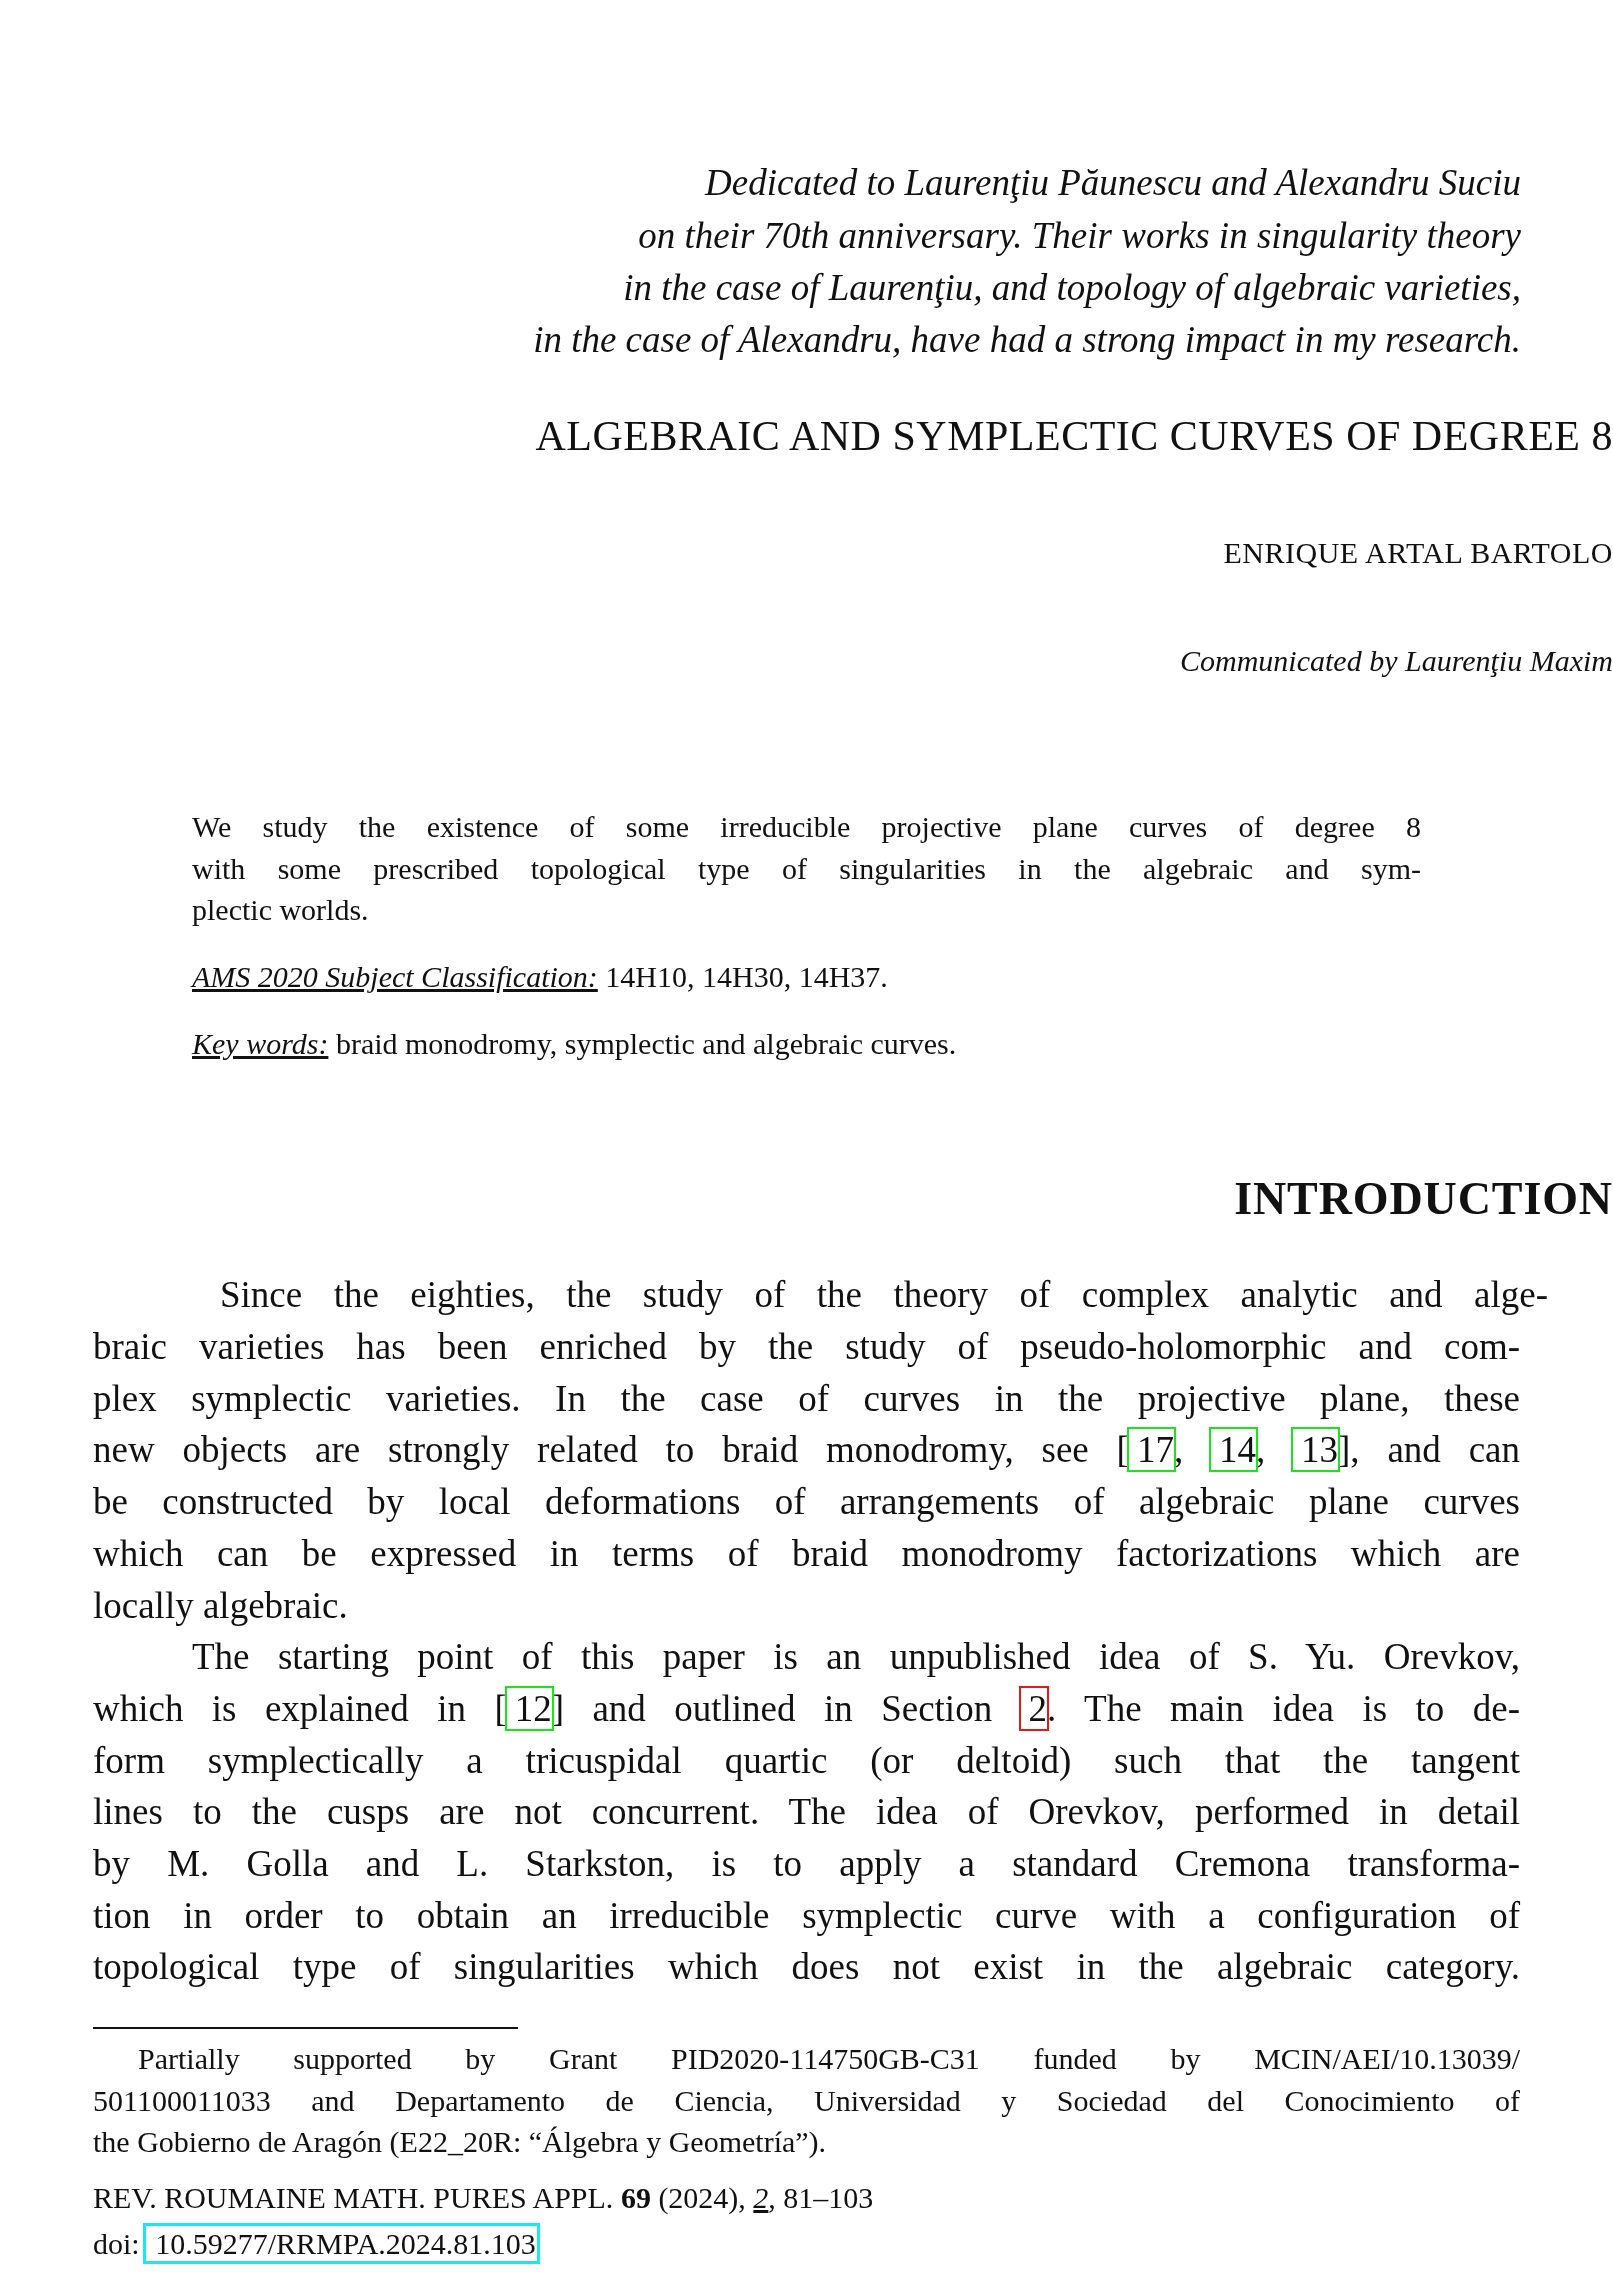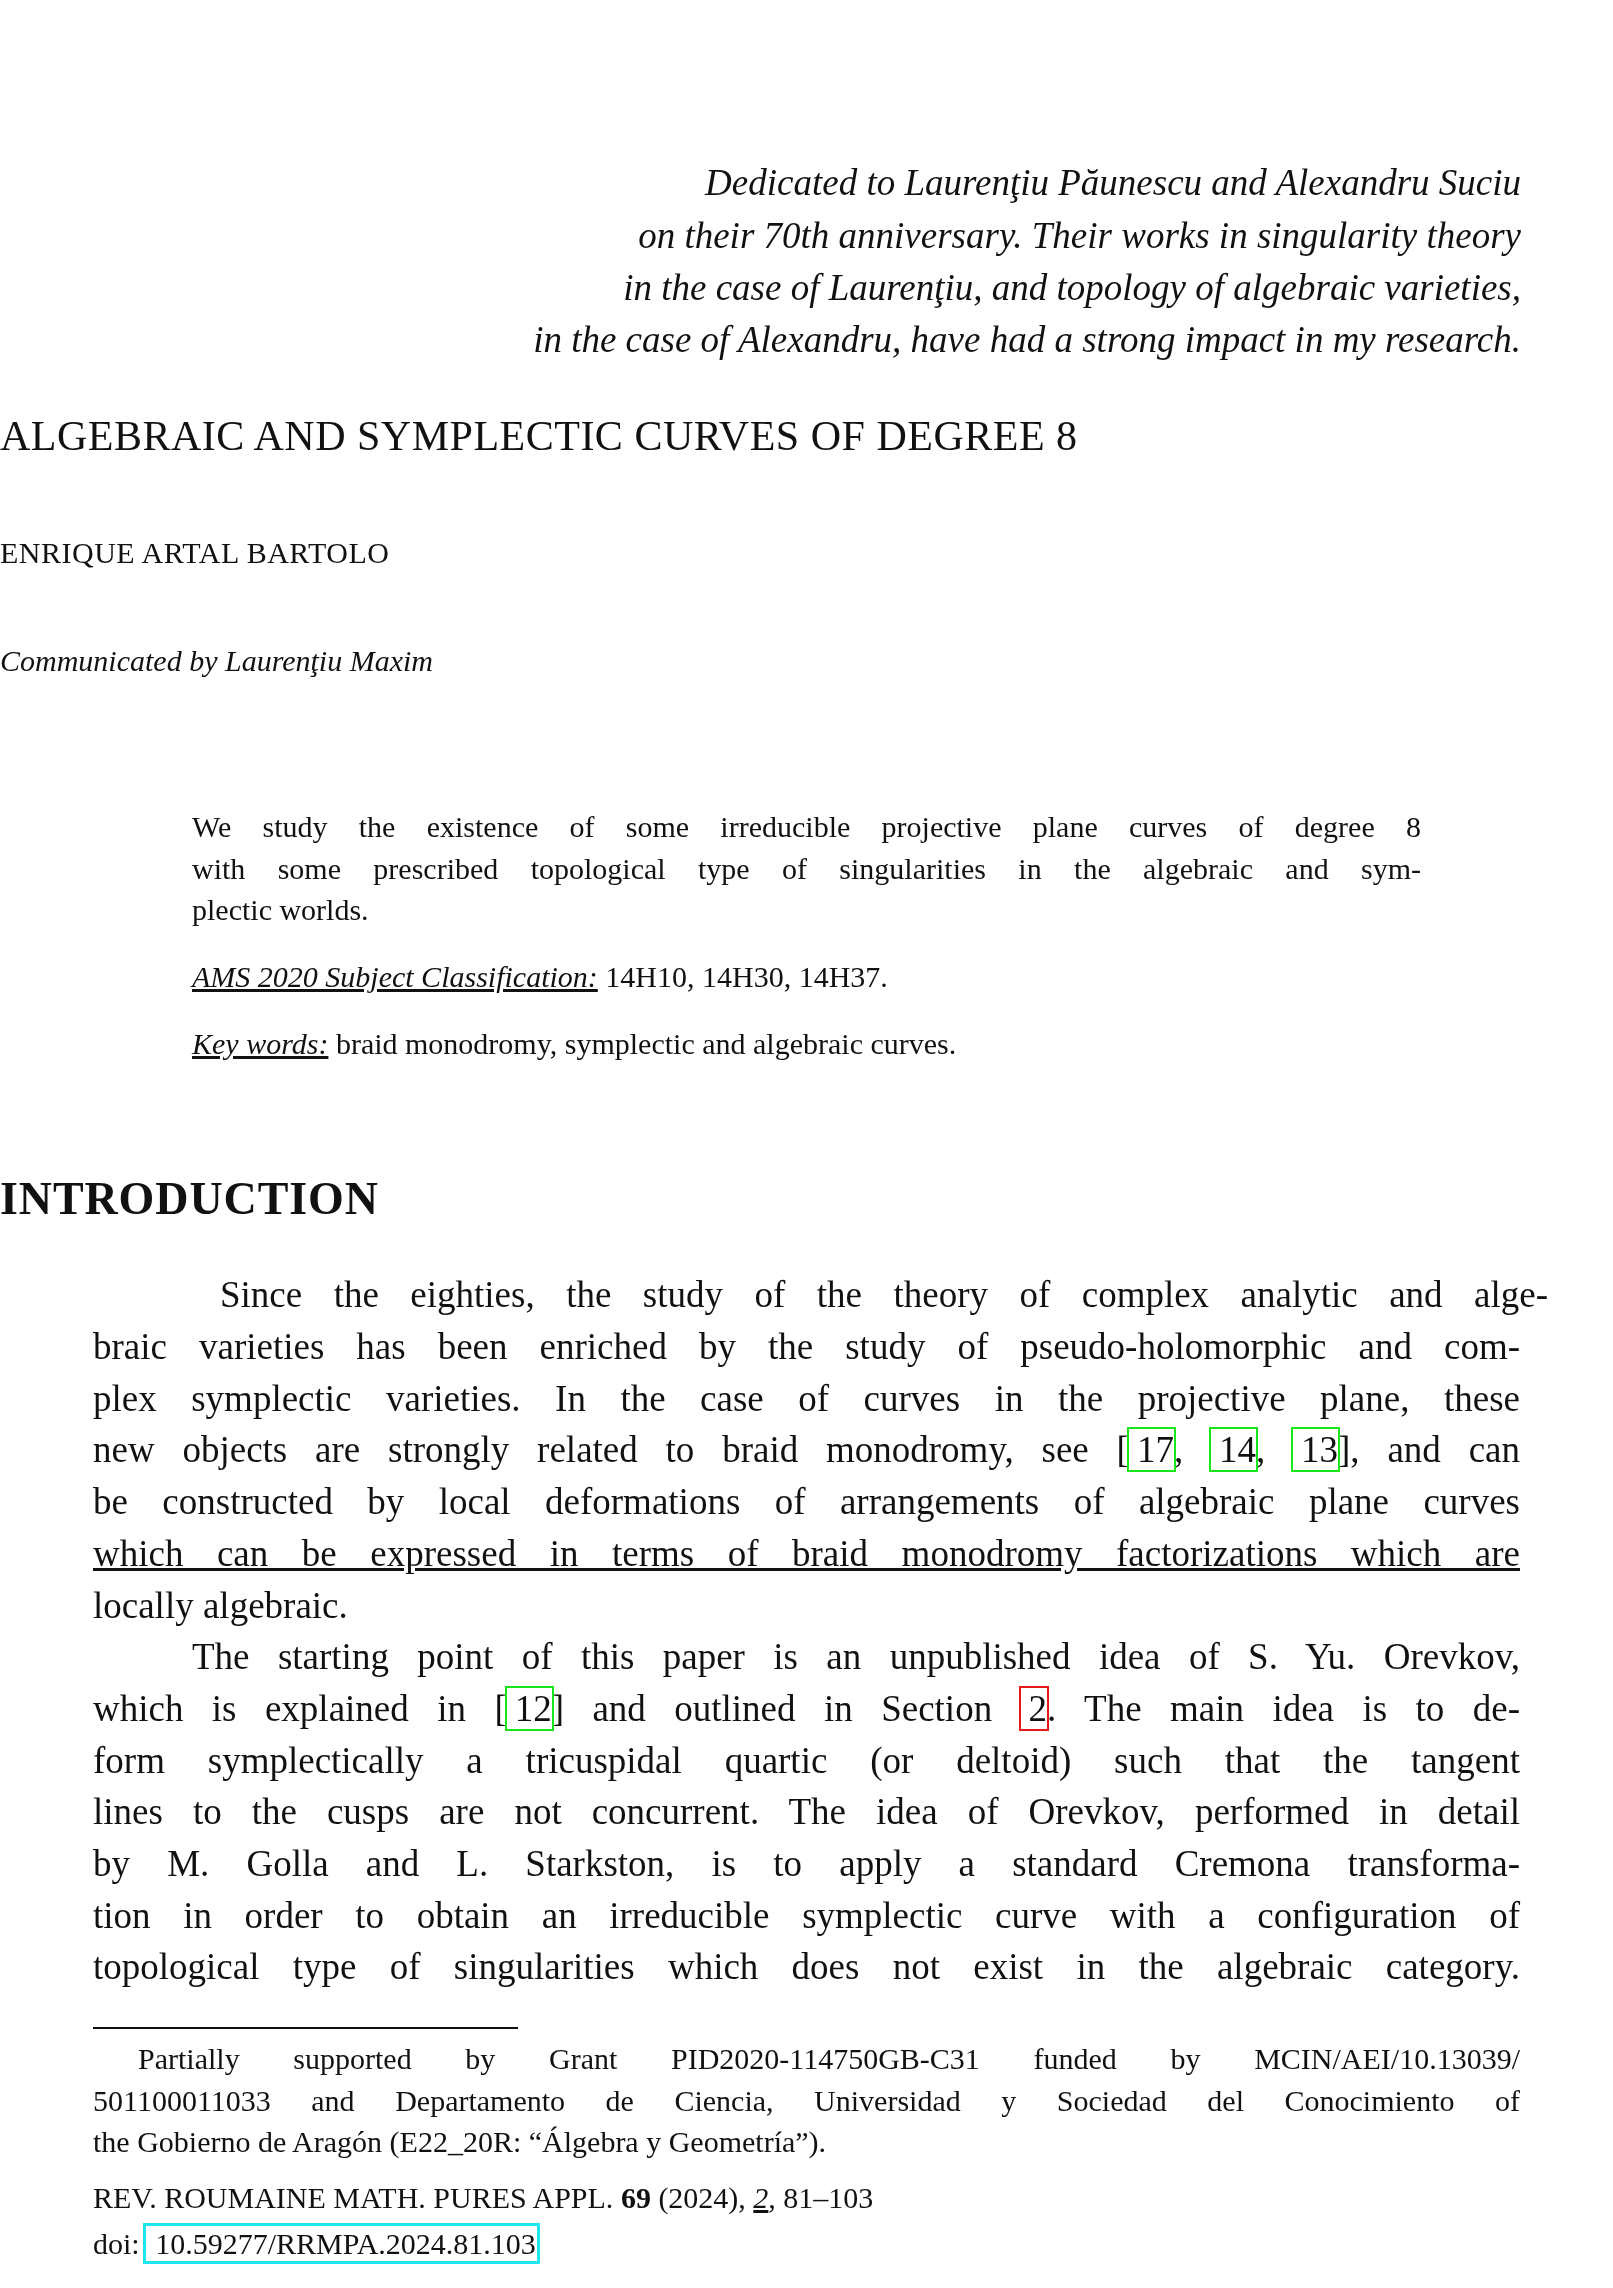--- a/index.html
+++ b/index.html
@@ -3,21 +3,21 @@
 <meta charset="utf-8">
 <style>
   html, body { margin: 0; padding: 0; background: #ffffff; }
   body {
     width: 1613px; height: 2289px; position: relative; overflow: hidden;
     font-family: "Liberation Serif", "DejaVu Serif", serif; color: #111111;
   }
   .line { position: absolute; white-space: nowrap; line-height: 1; }
   .it { font-style: italic; text-decoration: underline; }
   .ded { right: 92px; font-size: 37px; font-style: italic; text-align: right; }
-  .center { left: 0; width: 1613px; text-align: left; }
+  .center { left: 0; width: 1613px; text-align: right; }
   .title { font-size: 42px; letter-spacing: 0.5px; }
   .author { font-size: 30px; letter-spacing: 0.5px; }
   .comm { font-size: 30px; font-style: italic; }
   .abs { left: 192px; width: 1229px; font-size: 30px; }
   .just { text-align: justify; text-align-last: justify; }
   .heading { font-size: 46px; font-weight: bold; letter-spacing: 0.9px; }
   .body { left: 93px; width: 1427px; font-size: 37px; }
   .indent { left: 192px; width: 1328px; }
   .fn { left: 93px; width: 1427px; font-size: 30px; }
   .fn-indent { left: 138px; width: 1382px; }
@@ -55,21 +55,21 @@
 <div class="line center heading" style="top:1176px;">INTRODUCTION</div>
 
 <div>
   <div class="line body indent just" style="top:1276px;margin-left:28px;">Since the eighties, the study of the theory of complex analytic and alge-</div>
   <div class="line body just" style="top:1328px;">braic varieties has been enriched by the study of pseudo-holomorphic and com-</div>
   <div class="line body just" style="top:1380px;">plex symplectic varieties. In the case of curves in the projective plane, these</div>
   <div class="line body just" style="top:1431px;">
     <span>new objects are strongly related to braid monodromy, see [</span><a class="ref-green">17</a>, <a class="ref-green">14</a>, <a class="ref-green">13</a>]<span>, and can</span>
   </div>
   <div class="line body just" style="top:1483px;">be constructed by local deformations of arrangements of algebraic plane curves</div>
-  <div class="line body just" style="top:1535px;text-decoration:underline;">which can be expressed in terms of braid monodromy factorizations which are</div>
+  <div class="line body just" style="top:1535px;">which can be expressed in terms of braid monodromy factorizations which are</div>
   <div class="line body" style="top:1587px;">locally algebraic.</div>
 </div>
 
 <div>
   <div class="line body indent just" style="top:1638px;">The starting point of this paper is an unpublished idea of S. Yu. Orevkov,</div>
   <div class="line body just" style="top:1690px;">
     <span>which is explained in [</span><a class="ref-green">12</a><span>] and outlined in Section </span><a class="ref-red">2</a><span>. The main idea is to de-</span>
   </div>
   <div class="line body just" style="top:1742px;">form symplectically a tricuspidal quartic (or deltoid) such that the tangent</div>
   <div class="line body just" style="top:1793px;">lines to the cusps are not concurrent. The idea of Orevkov, performed in detail</div>

